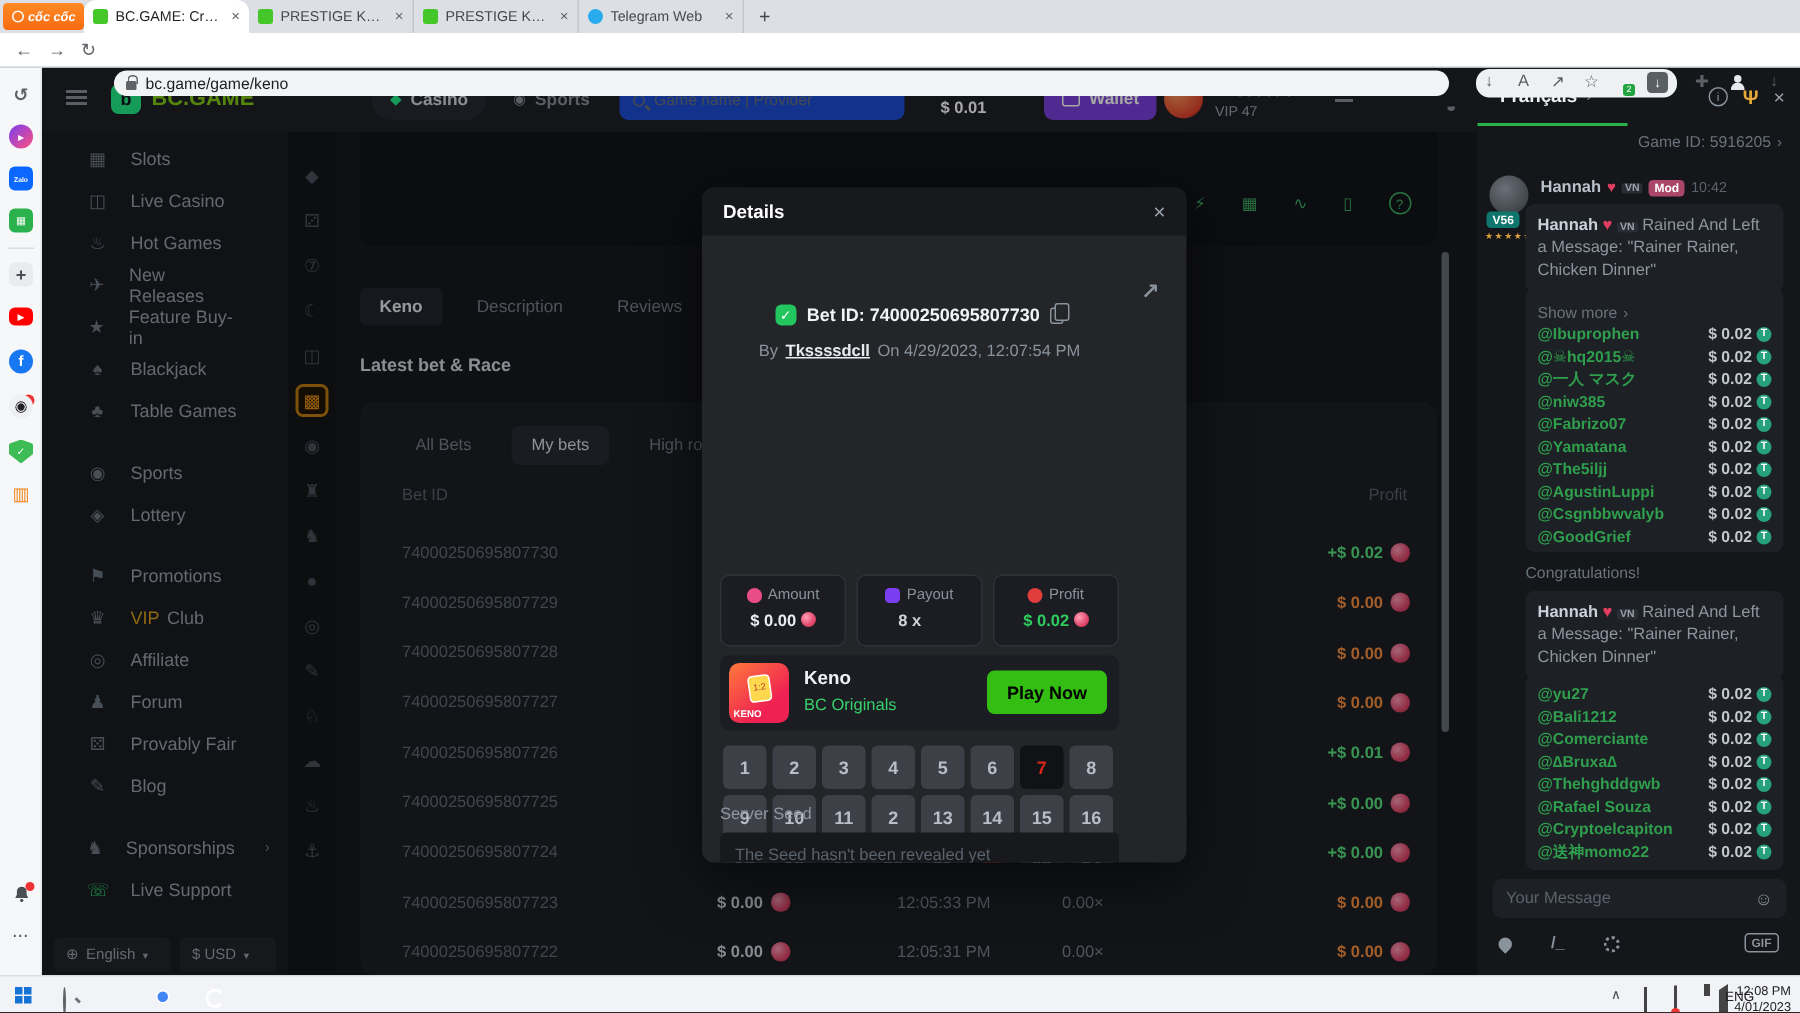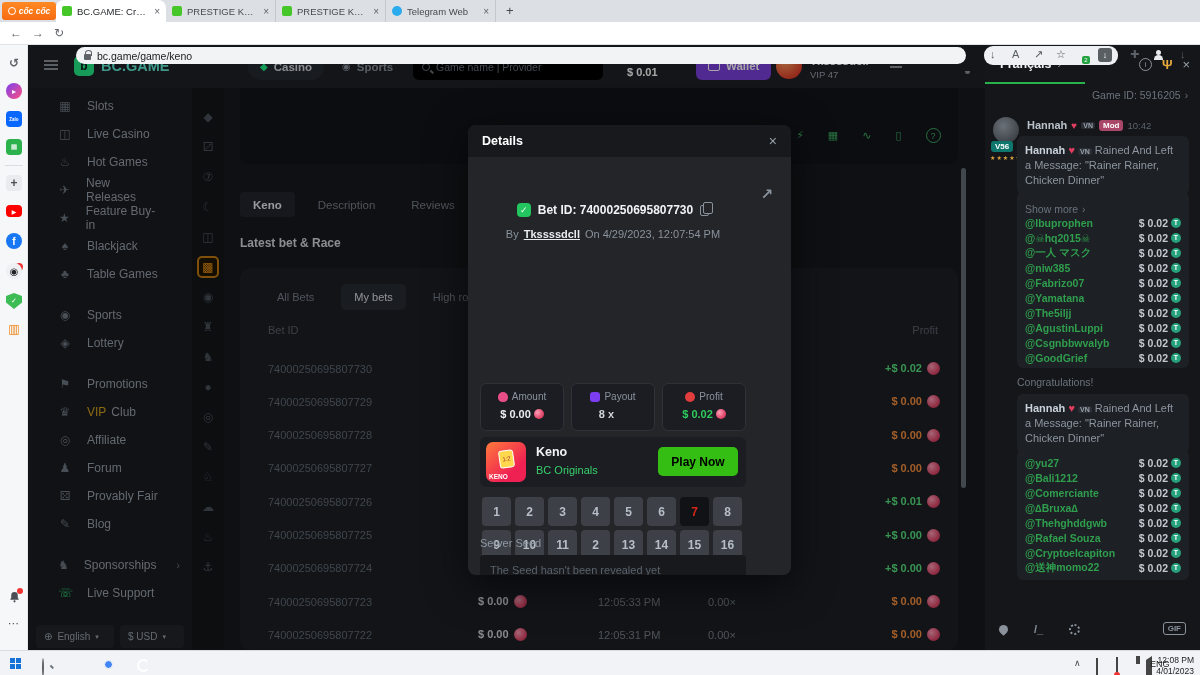--- a/index.html
+++ b/index.html
@@ -35,21 +35,21 @@
   .prof::before{content:"";position:absolute;left:4px;top:2px;width:5px;height:5px;border-radius:50%;background:#e8eaee}
   .prof::after{content:"";position:absolute;left:2px;top:7px;width:9px;height:5px;border-radius:5px 5px 0 0;background:#e8eaee}
   
   .lrail{left:0;top:45px;width:28px;height:605px;background:#f6f7f9;border-right:1px solid #e4e6ea;z-index:40}
   .lri{left:6px;width:16px;height:16px;border-radius:4px;display:flex;align-items:center;justify-content:center;font-size:8px;color:#fff;font-weight:bold}
   
   .siteheader{left:28px;top:45px;width:957px;height:43px;background:#1e2127;z-index:2}
   .hamb{width:14px;height:2px;background:#8a929c;box-shadow:0 4px 0 #8a929c,0 8px 0 #8a929c}
   .bclogo{width:20px;height:20px;border-radius:5px;background:#24ee89;color:#10131a;font-weight:bold;font-size:12px;display:flex;align-items:center;justify-content:center}
   .navpill{height:27px;border-radius:13px;display:flex;align-items:center;gap:6px;padding:0 12px;font-size:11.5px;font-weight:bold}
-  .searchpill{height:27px;background:#000000;border-radius:6px;display:flex;align-items:center;gap:6px;padding:0 9px}
+  .searchpill{height:27px;background:#1d4ed8;border-radius:6px;display:flex;align-items:center;gap:6px;padding:0 9px}
   .searchpill input{background:transparent;border:none;outline:none;color:#a7afb9;font-size:10.5px;width:140px}
   .searchpill input::placeholder{color:#6a727c}
   .mag{width:8px;height:8px;border:1.5px solid #6a727c;border-radius:50%;position:relative}
   .mag::after{content:"";position:absolute;left:7px;top:7px;width:4px;height:1.5px;background:#6a727c;transform:rotate(45deg)}
   .walletbtn{background:#7b41dd;border-radius:6px;height:28px;display:flex;align-items:center;justify-content:center;gap:6px;color:#fff;font-weight:bold;font-size:11.5px;padding:0 12px}
   .wicon{width:12px;height:9px;border:1.5px solid #fff;border-radius:2px}
   .avatarh{width:26px;height:26px;border-radius:50%;background:radial-gradient(circle at 35% 30%,#ff9d5c,#e5452e 70%,#8e1d1d)}
   .mailico{width:15px;height:11px;background:#8a929c;border-radius:2px;position:relative}
   .mailico::after{content:"";position:absolute;left:1px;top:1px;border-left:6px solid transparent;border-right:6px solid transparent;border-top:5px solid #1e2127}
   .bellico{width:11px;height:11px;background:#8a929c;border-radius:50% 50% 4px 4px;position:relative}
@@ -161,21 +161,21 @@
 <div id="screen">
 
   <div class="abs" style="left:28px;top:45px;width:957px;height:605px;background:#17191e;z-index:1"></div>
 
   <div class="abs siteheader">
     <div class="abs" style="left:16px;top:15px">
         <div class="hamb"></div>
       </div>
     <div class="abs flex" style="left:46px;top:11px;gap:7px">
       <span class="bclogo">b</span>
-      <span style="color:#5eead4;font-weight:bold;font-size:14.5px">BC.GAME</span>
+      <span style="color:#84cc16;font-weight:bold;font-size:14.5px">BC.GAME</span>
     </div>
     <div class="abs navpill" style="left:220px;top:8px;background:#262a31;color:#d6dbe1">
       <span style="color:#24ee89;font-size:10px">◆</span>
       <span>Casino</span>
     </div>
     <div class="abs navpill" style="left:302px;top:8px;color:#8a929c">
       <span style="font-size:10px">◉</span>
       <span>Sports</span>
     </div>
     <div class="abs searchpill" style="left:385px;top:8px;width:190px">
@@ -729,20 +729,24 @@
 
         <div class="urow">
           <span class="uname">@送神momo22</span>
           <span class="uamt">
             <span>$ 0.02</span>
             <i class="tcoin">T</i>
           </span>
         </div>
       </div>
 
+    <div class="chatinput">
+      <input placeholder="Your Message" style="">
+      <span style="color:#8a929c;font-size:12px">☺</span>
+    </div>
     <div class="abs flex" style="left:14px;top:578px;gap:26px">
       <span class="drop"></span>
       <span style="color:#8a929c;font-size:11px;font-weight:bold">/_</span>
       <span class="chipico"></span>
     </div>
     <div class="abs gifbox" style="right:14px;top:577px">GIF</div>
   </div>
 
   <div class="abs modal">
     <div class="mhead">

